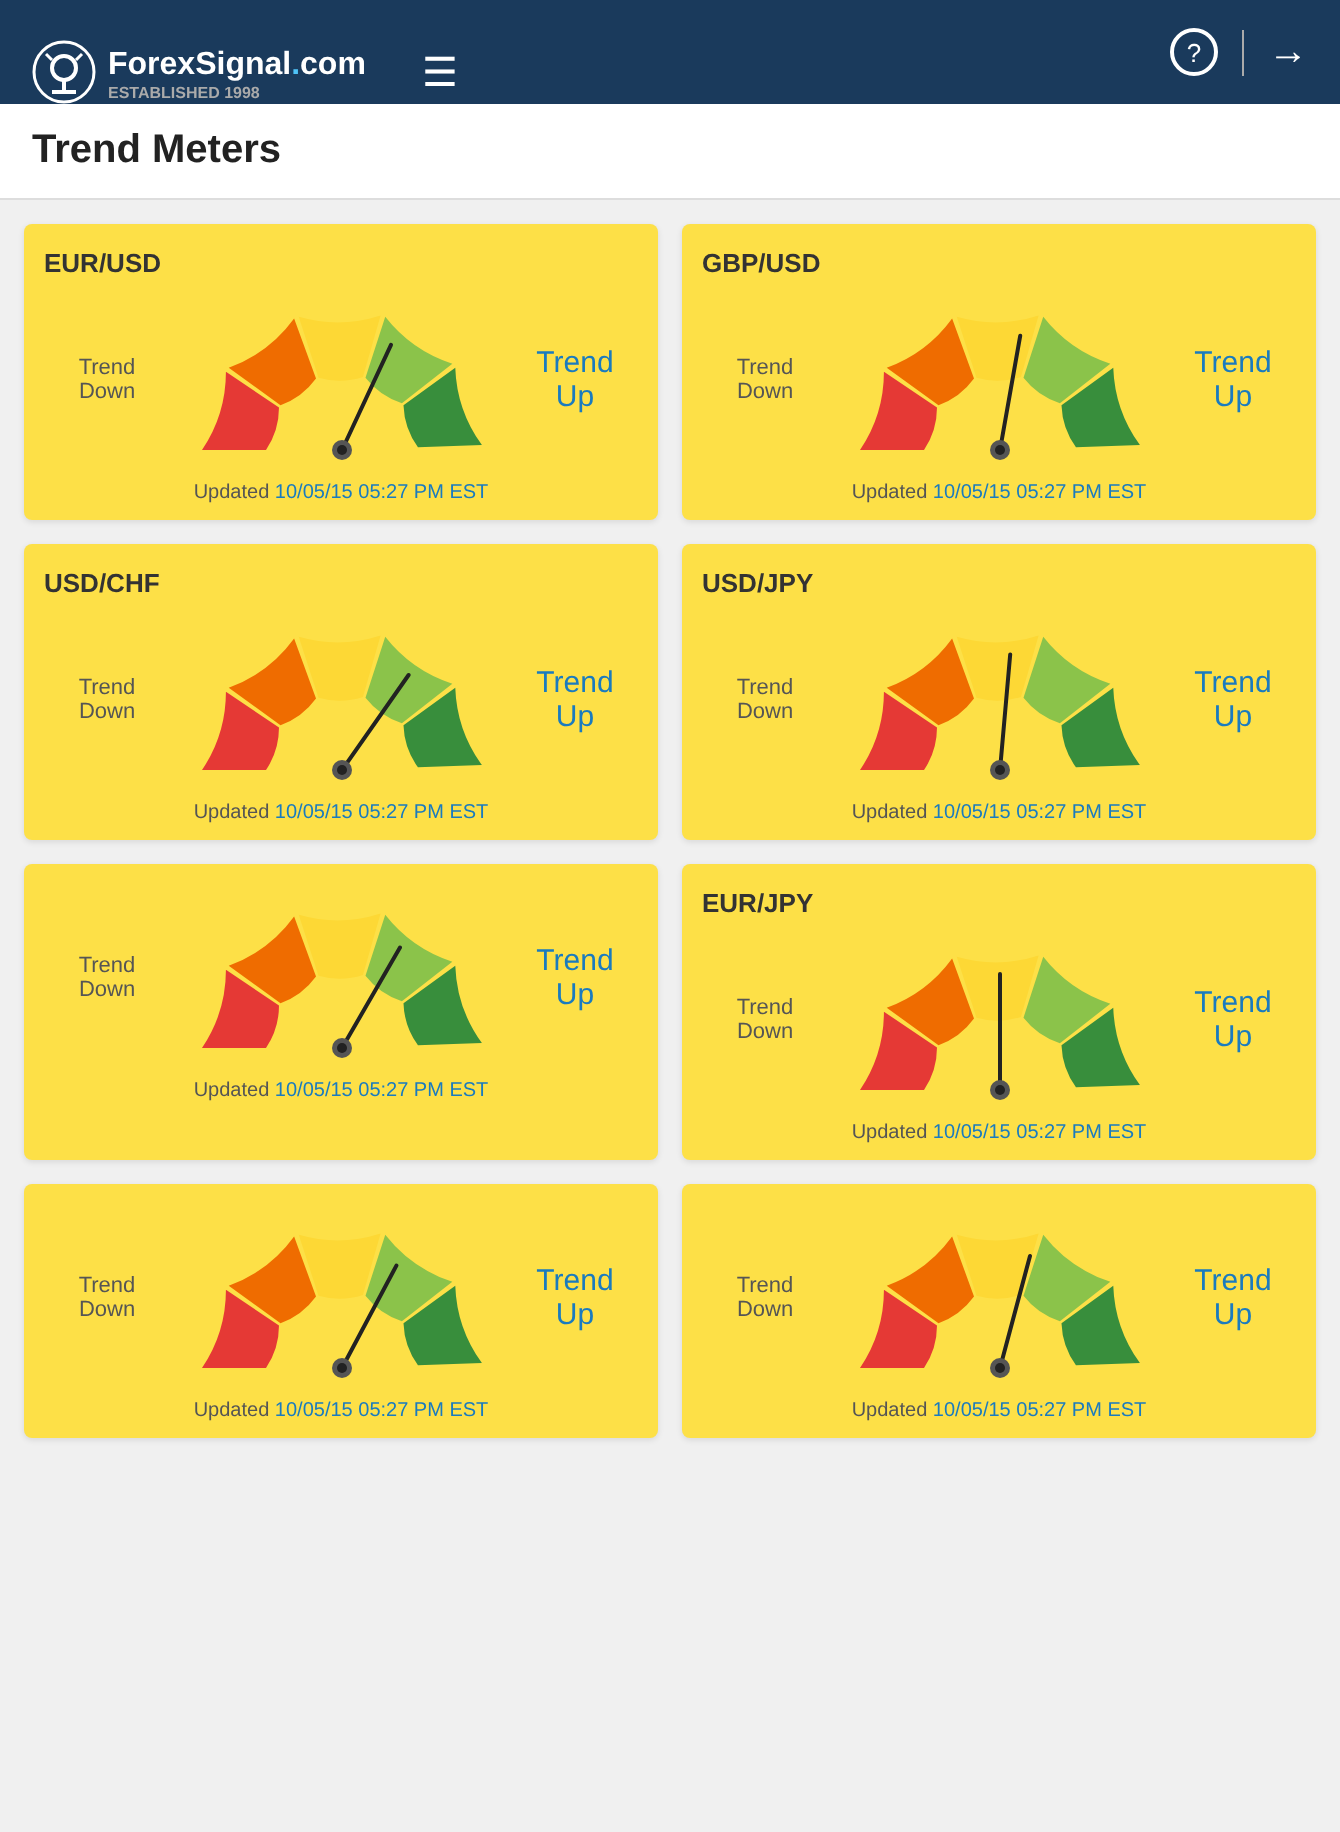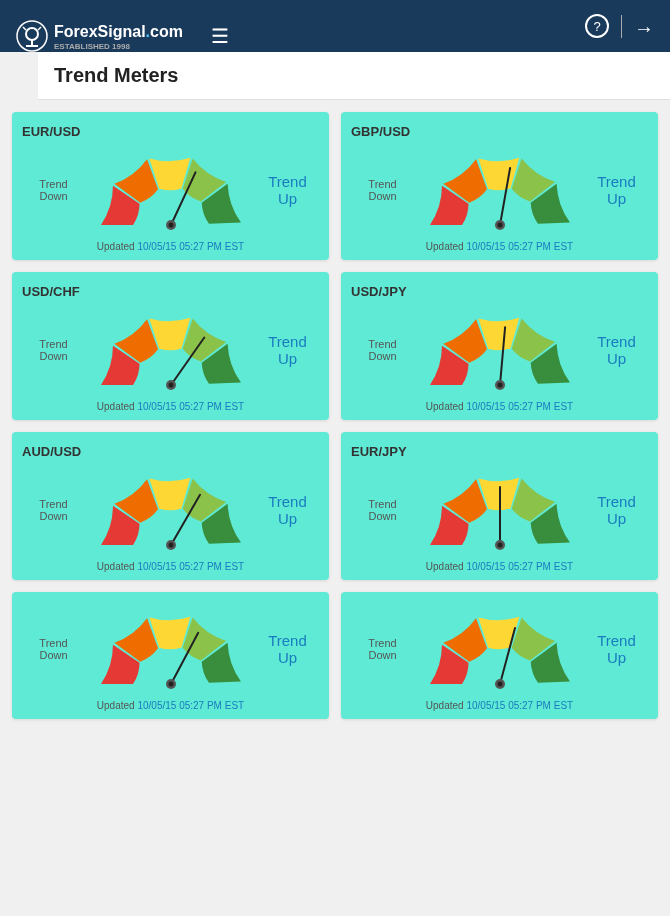--- a/index.html
+++ b/index.html
@@ -63,38 +63,37 @@
       font-size: 20px;
       cursor: pointer;
       border-left: 1px solid #aaa;
       padding-left: 12px;
     }
 
     .page-title-bar {
       background: white;
       padding: 12px 16px;
       border-bottom: 1px solid #ddd;
-      margin-left: 38px;
     }
     .page-title {
       font-size: 20px;
       font-weight: bold;
       color: #222;
     }
 
     .grid {
       display: grid;
       grid-template-columns: 1fr 1fr;
       gap: 12px;
       padding: 12px;
       background: #f0f0f0;
     }
 
     .meter-card {
-      background: #5eead4;
+      background: #fde047;
       border-radius: 4px;
       padding: 12px 10px 8px 10px;
       box-shadow: 0 1px 3px rgba(0,0,0,0.1);
     }
 
     .meter-label {
       font-size: 13px;
       font-weight: bold;
       color: #333;
       margin-bottom: 6px;
@@ -247,21 +246,20 @@
             <line x1="80" y1="80" x2="85.1" y2="22.2" stroke="#222" stroke-width="2" stroke-linecap="round"></line>
             <circle cx="80" cy="80" r="5" fill="#555"></circle>
             <circle cx="80" cy="80" r="2.5" fill="#222"></circle>
           </svg>
         </div>
       <div class="trend-up-label">Trend Up</div>
     </div>
     <div class="updated-text">Updated <span>10/05/15 05:27 PM EST</span></div>
   </div>
     <div class="meter-card">
-    <div class="meter-label">AUD/USD</div>
     <div class="meter-content">
       <div class="trend-down-label">Trend Down</div>
       <div class="gauge-container">
           <svg width="160" height="90" viewBox="0 0 160 90">
             <path d="M 10 79.99999999999999 A 70 70 0 0 0 21.96736992114709 40.856496757047715 L 48.496572242908414 58.75066966811161 A 38 38 0 0 1 42 80 Z" fill="#e53935"></path>
             <path d="M 23.368810393753684 38.85503233952687 A 70 70 0 0 0 56.05858996720319 14.221516544986414 L 67.0032345536246 44.29168041013548 A 38 38 0 0 1 49.257354213752 57.66416041288602 Z" fill="#ef6c00"></path>
             <path d="M 58.36881039375369 13.426043859339245 A 70 70 0 0 0 99.29461490718994 12.711681284317677 L 90.47421952104597 43.47205555434388 A 38 38 0 0 1 68.257354213752 43.85985238078416 Z" fill="#fdd835"></path>
             <path d="M 101.63118960624632 13.42604385933926 A 70 70 0 0 0 135.16075275247056 36.90369672720393 L 109.94440863705543 56.60486393762499 A 38 38 0 0 1 91.742645786248 43.85985238078417 Z" fill="#8bc34a"></path>
             <path d="M 136.63118960624632 38.85503233952688 A 70 70 0 0 0 149.9573578913367 77.55703523082494 L 117.97685142672563 78.67381912530496 A 38 38 0 0 1 110.742645786248 57.66416041288602 Z" fill="#388e3c"></path>
             <line x1="80" y1="80" x2="109.0" y2="29.8" stroke="#222" stroke-width="2" stroke-linecap="round"></line>

